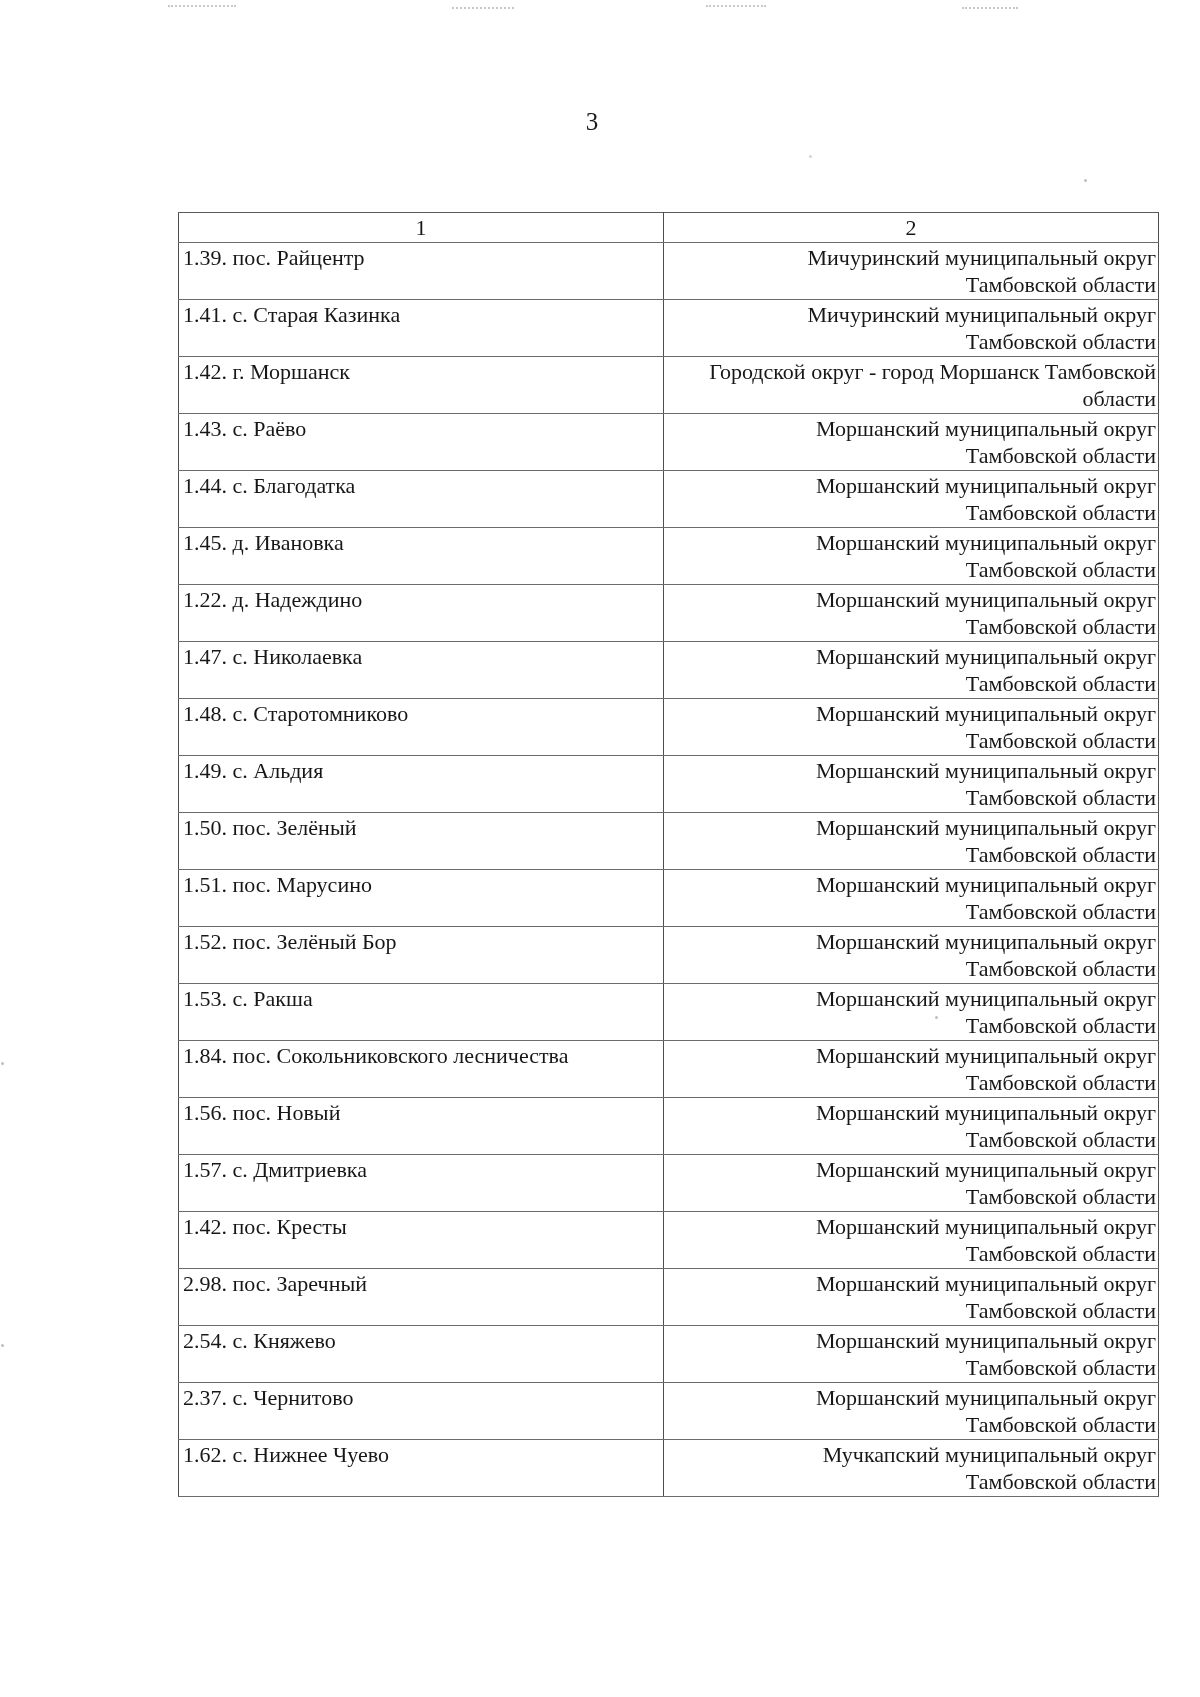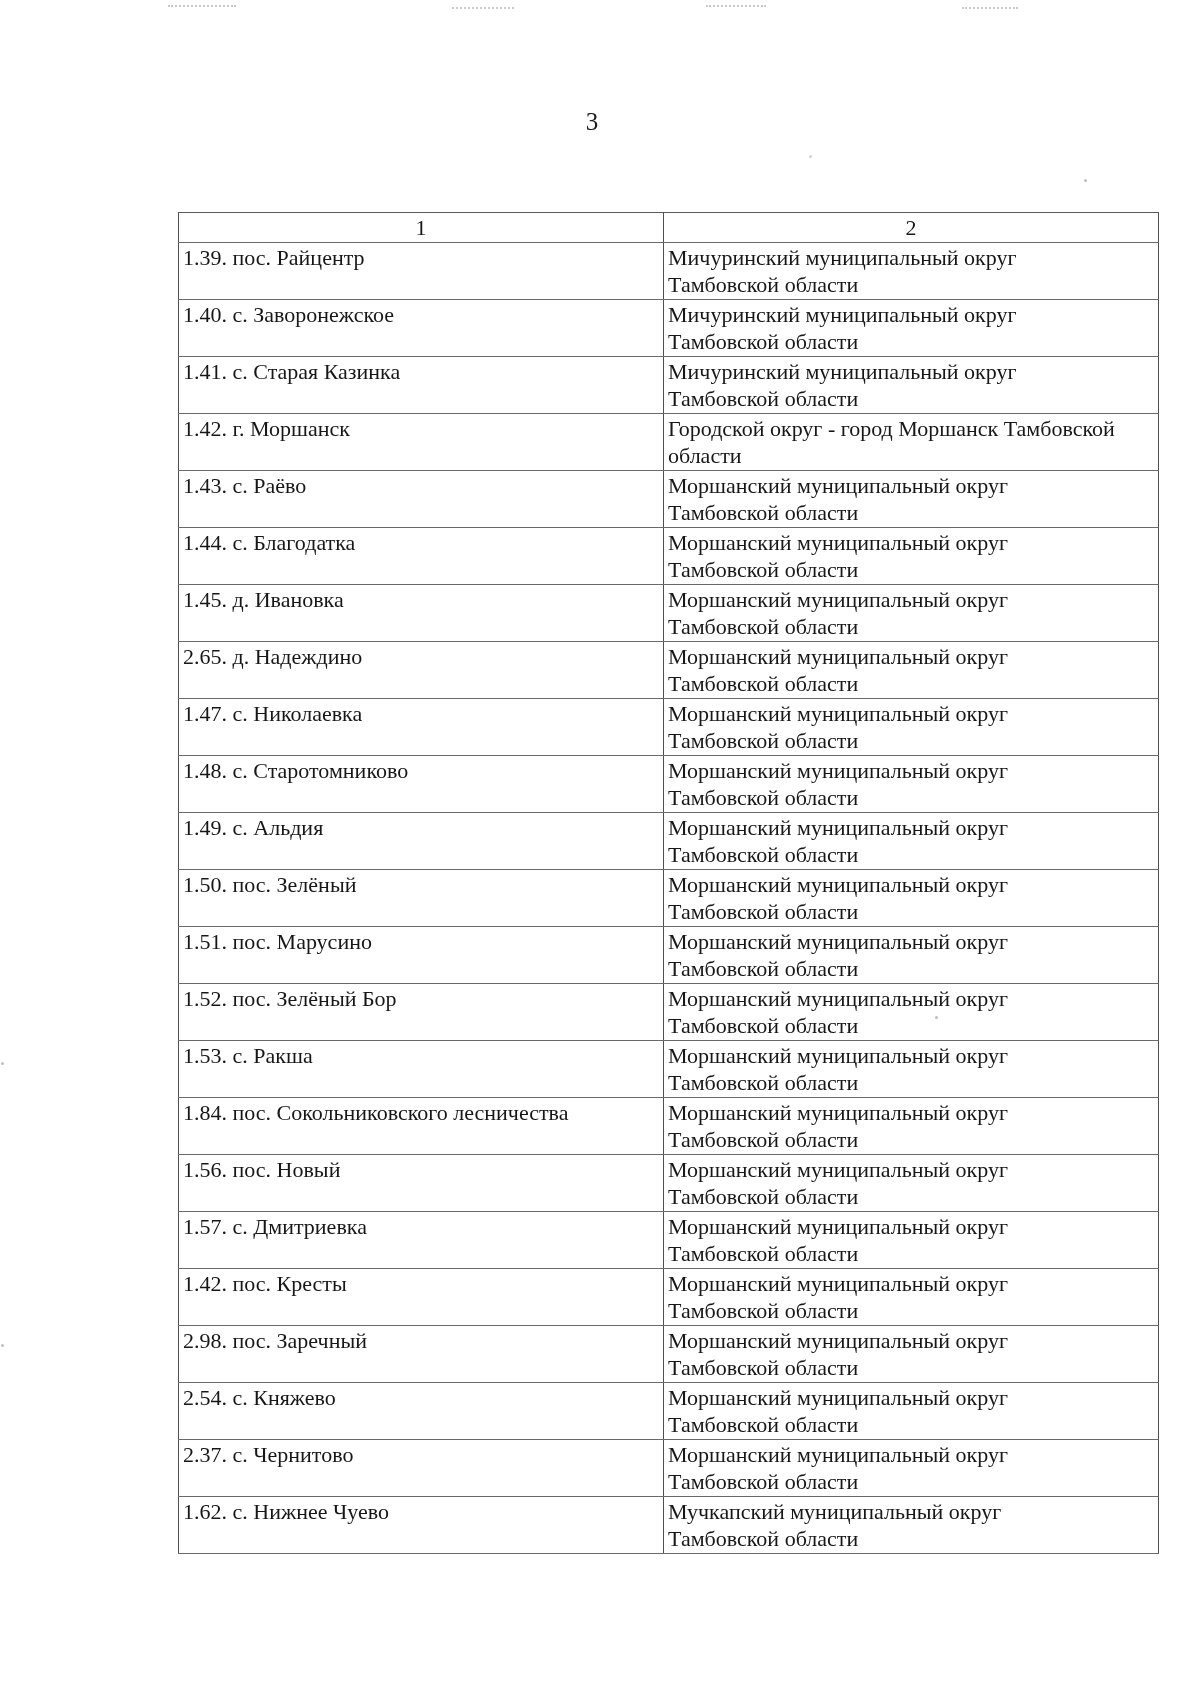--- a/index.html
+++ b/index.html
@@ -52,21 +52,21 @@
   table.doc-table td {
     height: 55px;
     vertical-align: top;
     padding: 1px 2px 0 4px;
     line-height: 27px;
     border-top-color: #6a6a6a;
     border-bottom-color: #6a6a6a;
     margin-left: 32px;
   }
   table.doc-table td.settlement { white-space: nowrap; overflow: hidden; }
-  table.doc-table td.district   { white-space: pre-line; }
+  table.doc-table td.district   { white-space: pre-line; text-align: right; }
 
   
   .artifact {
     position: absolute;
     border-top: 2px dotted #c9c9c9;
     height: 0;
   }
   .speck {
     position: absolute;
     width: 3px;
@@ -110,25 +110,20 @@
       <th>2</th>
     </tr>
   </thead>
   <tbody id="rows">
       <tr>
         <td class="settlement">1.39. пос. Райцентр</td>
         <td class="district">Мичуринский муниципальный округ
 Тамбовской области</td>
       </tr>
       <tr>
-        <td class="settlement">1.40. с. Заворонежское</td>
-        <td class="district">Мичуринский муниципальный округ
-Тамбовской области</td>
-      </tr>
-      <tr>
         <td class="settlement">1.41. с. Старая Казинка</td>
         <td class="district">Мичуринский муниципальный округ
 Тамбовской области</td>
       </tr>
       <tr>
         <td class="settlement">1.42. г. Моршанск</td>
         <td class="district">Городской округ - город Моршанск Тамбовской
 области</td>
       </tr>
       <tr>
@@ -140,21 +135,21 @@
         <td class="settlement">1.44. с. Благодатка</td>
         <td class="district">Моршанский муниципальный округ
 Тамбовской области</td>
       </tr>
       <tr>
         <td class="settlement">1.45. д. Ивановка</td>
         <td class="district">Моршанский муниципальный округ
 Тамбовской области</td>
       </tr>
       <tr>
-        <td class="settlement">2.65. д. Надеждино</td>
+        <td class="settlement">1.22. д. Надеждино</td>
         <td class="district">Моршанский муниципальный округ
 Тамбовской области</td>
       </tr>
       <tr>
         <td class="settlement">1.47. с. Николаевка</td>
         <td class="district">Моршанский муниципальный округ
 Тамбовской области</td>
       </tr>
       <tr>
         <td class="settlement">1.48. с. Старотомниково</td>

